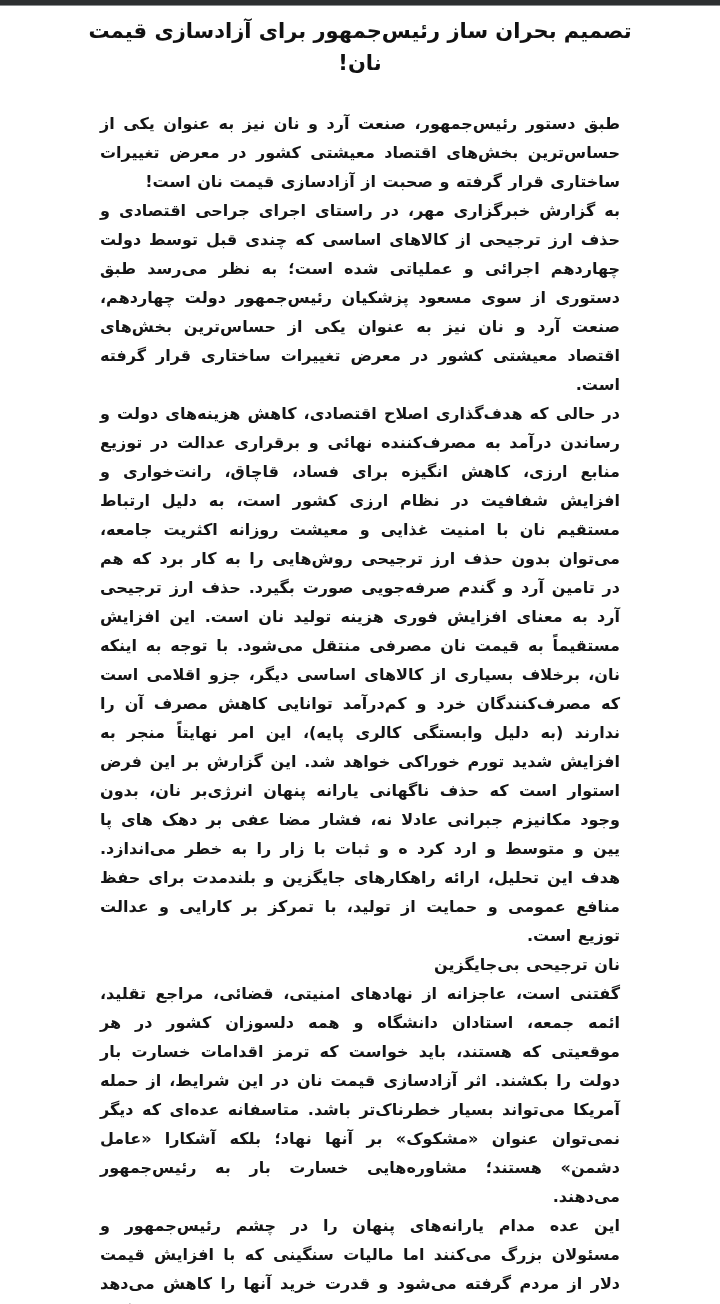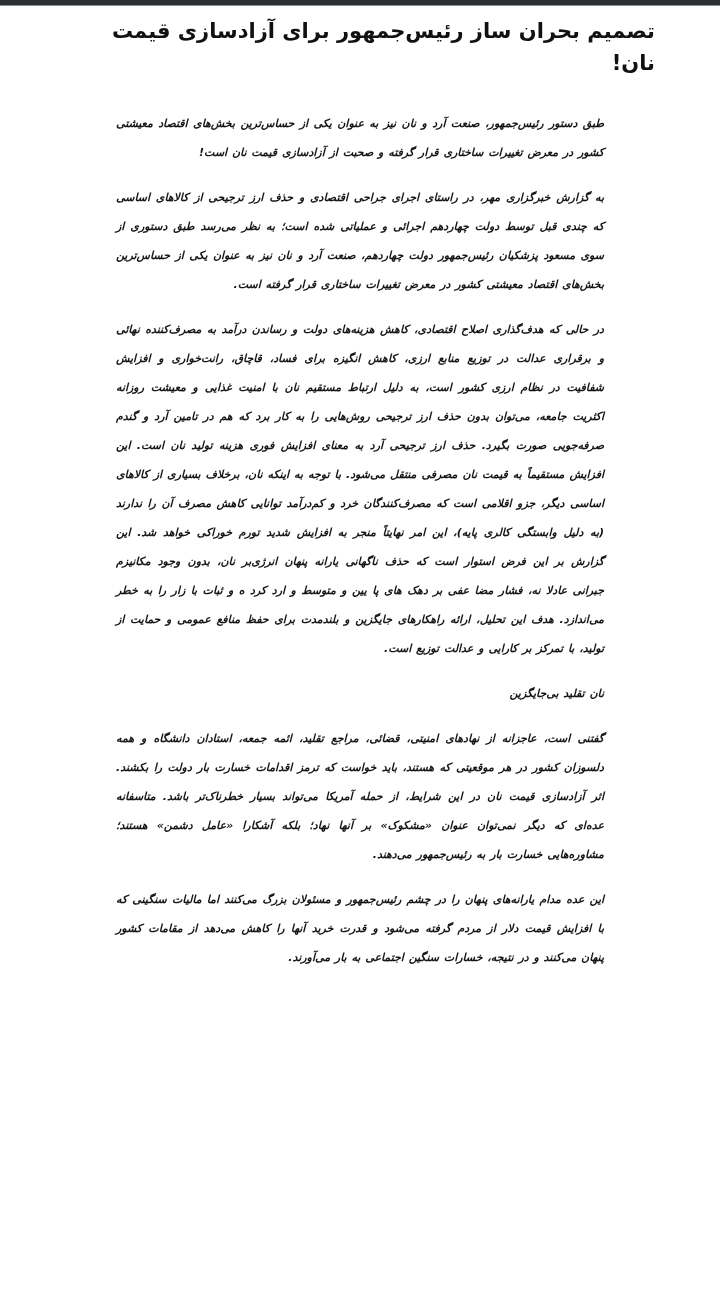--- a/index.html
+++ b/index.html
@@ -21,58 +21,58 @@
     top: 0;
     left: 0;
     width: 720px;
     height: 5px;
     background: #2d2f31;
     border-bottom: 1px solid #8a8d90;
   }
   .title {
     margin: 16px 65px 0 65px;
     direction: rtl;
+    text-align: center;
     font-size: 21px;
     font-weight: bold;
     color: #111111;
     line-height: 1.5;
   }
   .article-body {
     margin: 30px 100px 0 100px;
     width: 520px;
     direction: rtl;
     color: #161616;
   }
   .article-body p {
-    margin: 16px;
+    margin: 0;
     padding: 0;
-    font-size: 11px;
+    font-size: 16px;
     font-weight: bold;
     line-height: 29px;
     text-align: justify;
     text-justify: inter-word;
     word-spacing: 1px;
-    font-style: italic;
   }
   .article-body p.heading {
     text-align: right;
   }
 </style>
 </head>
 <body>
 
 <div class="page">
 
   <div class="top-bar"></div>
 
   <h1 class="title">تصمیم بحران ساز رئیس‌جمهور برای آزادسازی قیمت نان!</h1>
 
   <div class="article-body">
     <p>طبق دستور رئیس‌جمهور، صنعت آرد و نان نیز به عنوان یکی از حساس‌ترین بخش‌های اقتصاد معیشتی کشور در معرض تغییرات ساختاری قرار گرفته و صحبت از آزادسازی قیمت نان است!</p>
     <p>به گزارش خبرگزاری مهر، در راستای اجرای جراحی اقتصادی و حذف ارز ترجیحی از کالاهای اساسی که چندی قبل توسط دولت چهاردهم اجرائی و عملیاتی شده است؛ به نظر می‌رسد طبق دستوری از سوی مسعود پزشکیان رئیس‌جمهور دولت چهاردهم، صنعت آرد و نان نیز به عنوان یکی از حساس‌ترین بخش‌های اقتصاد معیشتی کشور در معرض تغییرات ساختاری قرار گرفته است.</p>
     <p>در حالی که هدف‌گذاری اصلاح اقتصادی، کاهش هزینه‌های دولت و رساندن درآمد به مصرف‌کننده نهائی و برقراری عدالت در توزیع منابع ارزی، کاهش انگیزه برای فساد، قاچاق، رانت‌خواری و افزایش شفافیت در نظام ارزی کشور است، به دلیل ارتباط مستقیم نان با امنیت غذایی و معیشت روزانه اکثریت جامعه، می‌توان بدون حذف ارز ترجیحی روش‌هایی را به کار برد که هم در تامین آرد و گندم صرفه‌جویی صورت بگیرد. حذف ارز ترجیحی آرد به معنای افزایش فوری هزینه تولید نان است. این افزایش مستقیماً به قیمت نان مصرفی منتقل می‌شود. با توجه به اینکه نان، برخلاف بسیاری از کالاهای اساسی دیگر، جزو اقلامی است که مصرف‌کنندگان خرد و کم‌درآمد توانایی کاهش مصرف آن را ندارند (به دلیل وابستگی کالری پایه)، این امر نهایتاً منجر به افزایش شدید تورم خوراکی خواهد شد. این گزارش بر این فرض استوار است که حذف ناگهانی یارانه پنهان انرژی‌بر نان، بدون وجود مکانیزم جبرانی عادلا نه، فشار مضا عفی بر دهک های پا یین و متوسط و ارد کرد ه و ثبات با زار را به خطر می‌اندازد. هدف این تحلیل، ارائه راهکارهای جایگزین و بلندمدت برای حفظ منافع عمومی و حمایت از تولید، با تمرکز بر کارایی و عدالت توزیع است.</p>
-    <p class="heading">نان تقلید بی‌جایگزین</p>
+    <p class="heading">نان ترجیحی بی‌جایگزین</p>
     <p>گفتنی است، عاجزانه از نهادهای امنیتی، قضائی، مراجع تقلید، ائمه جمعه، استادان دانشگاه و همه دلسوزان کشور در هر موقعیتی که هستند، باید خواست که ترمز اقدامات خسارت بار دولت را بکشند. اثر آزادسازی قیمت نان در این شرایط، از حمله آمریکا می‌تواند بسیار خطرناک‌تر باشد. متاسفانه عده‌ای که دیگر نمی‌توان عنوان «مشکوک» بر آنها نهاد؛ بلکه آشکارا «عامل دشمن» هستند؛ مشاوره‌هایی خسارت بار به رئیس‌جمهور می‌دهند.</p>
     <p>این عده مدام یارانه‌های پنهان را در چشم رئیس‌جمهور و مسئولان بزرگ می‌کنند اما مالیات سنگینی که با افزایش قیمت دلار از مردم گرفته می‌شود و قدرت خرید آنها را کاهش می‌دهد از مقامات کشور پنهان می‌کنند و در نتیجه، خسارات سنگین اجتماعی به بار می‌آورند.</p>
 
   </div>
 
 </div>
 
 </body></html>

